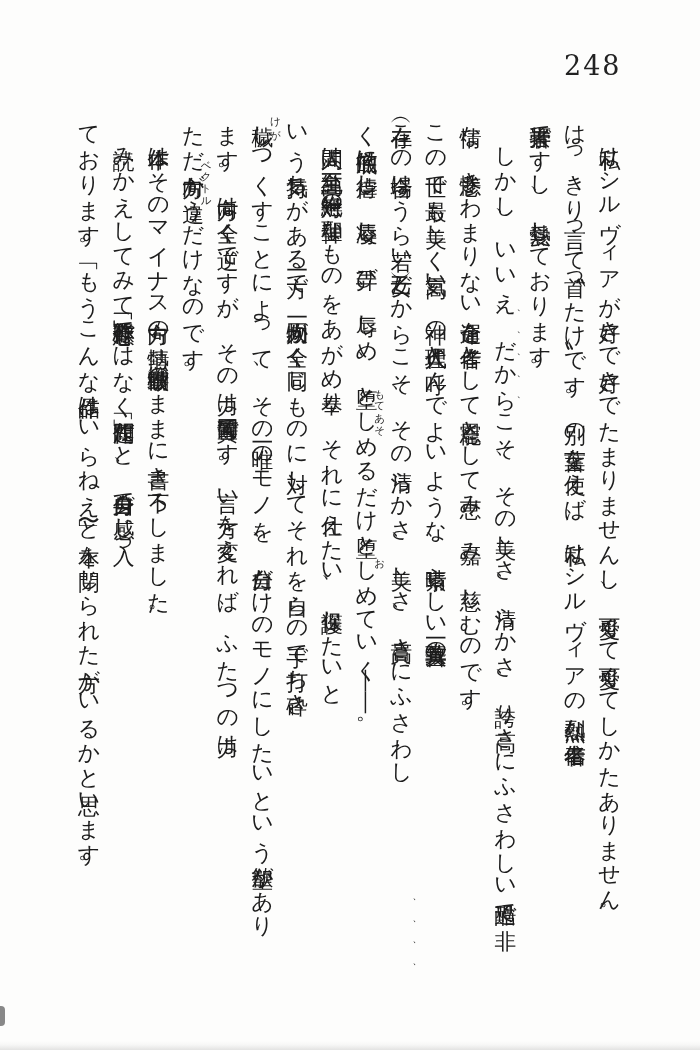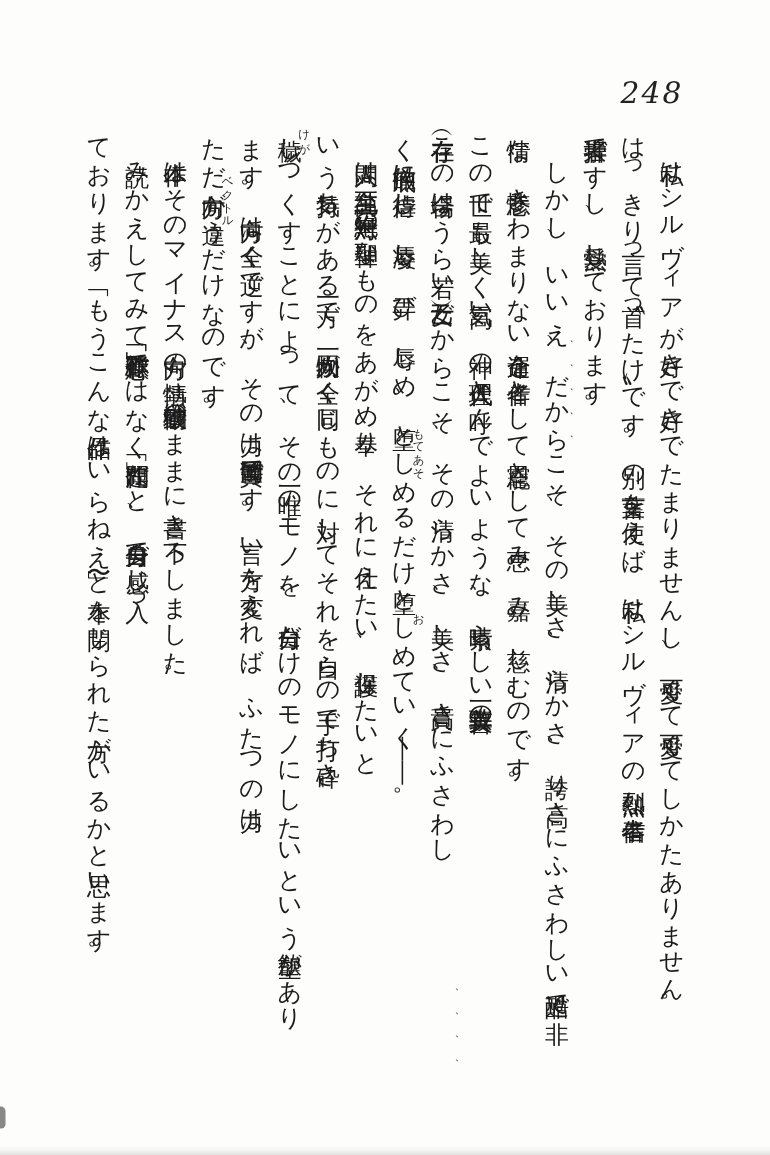--- a/index.html
+++ b/index.html
@@ -13,24 +13,22 @@
     height: 1050px;
     background: #fdfdfc;
     overflow: hidden;
     font-family: "DejaVu Serif", "Liberation Serif", serif;
   }
   .page-number {
     position: absolute;
     top: 50px;
     left: 564px;
     font-size: 27px;
-    font-style: italic;
     letter-spacing: 2px;
     color: #222222;
-    margin-top: 20px;
   }
   .text-block {
     position: absolute;
     top: 110px;
     right: 74px;
     height: 880px;
     writing-mode: vertical-rl;
     text-orientation: mixed;
     font-size: 21.8px;
     line-height: 34.7px;

